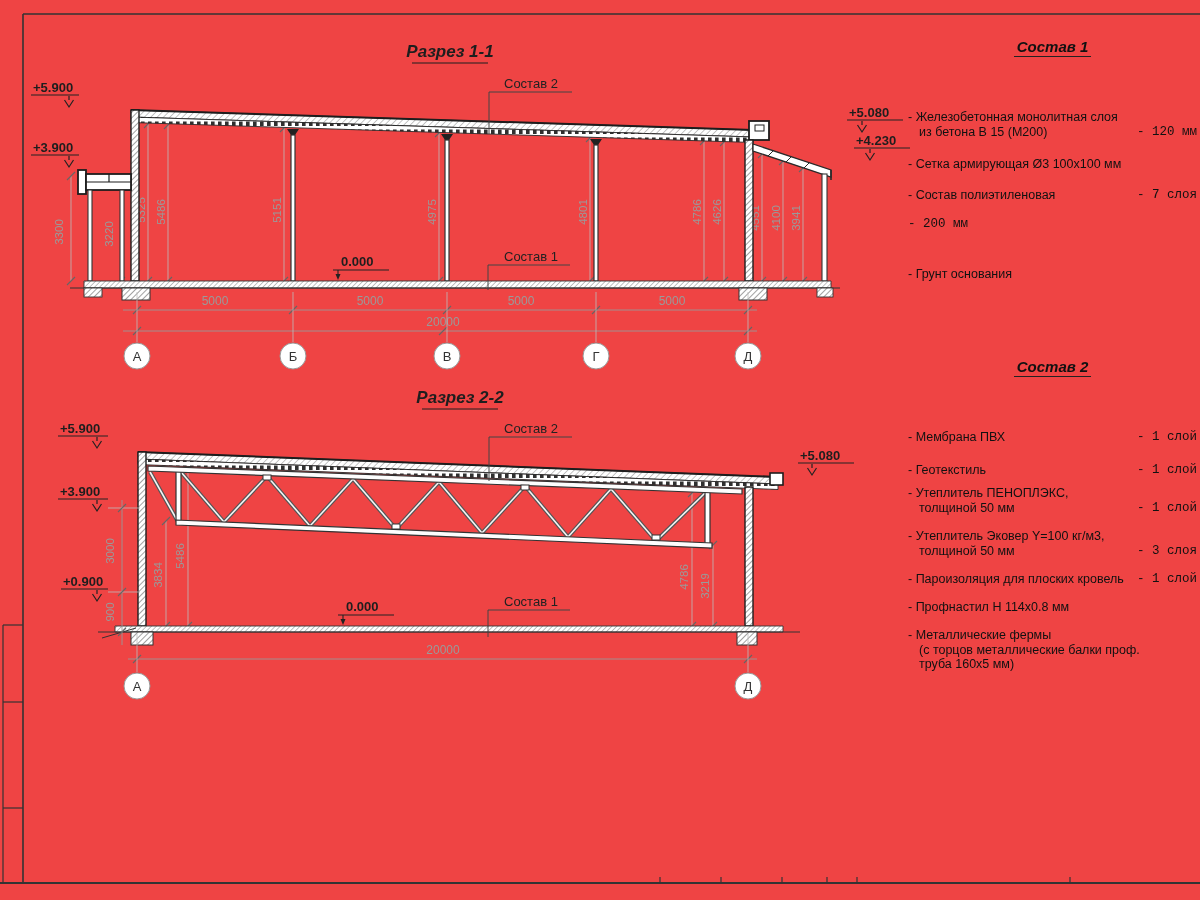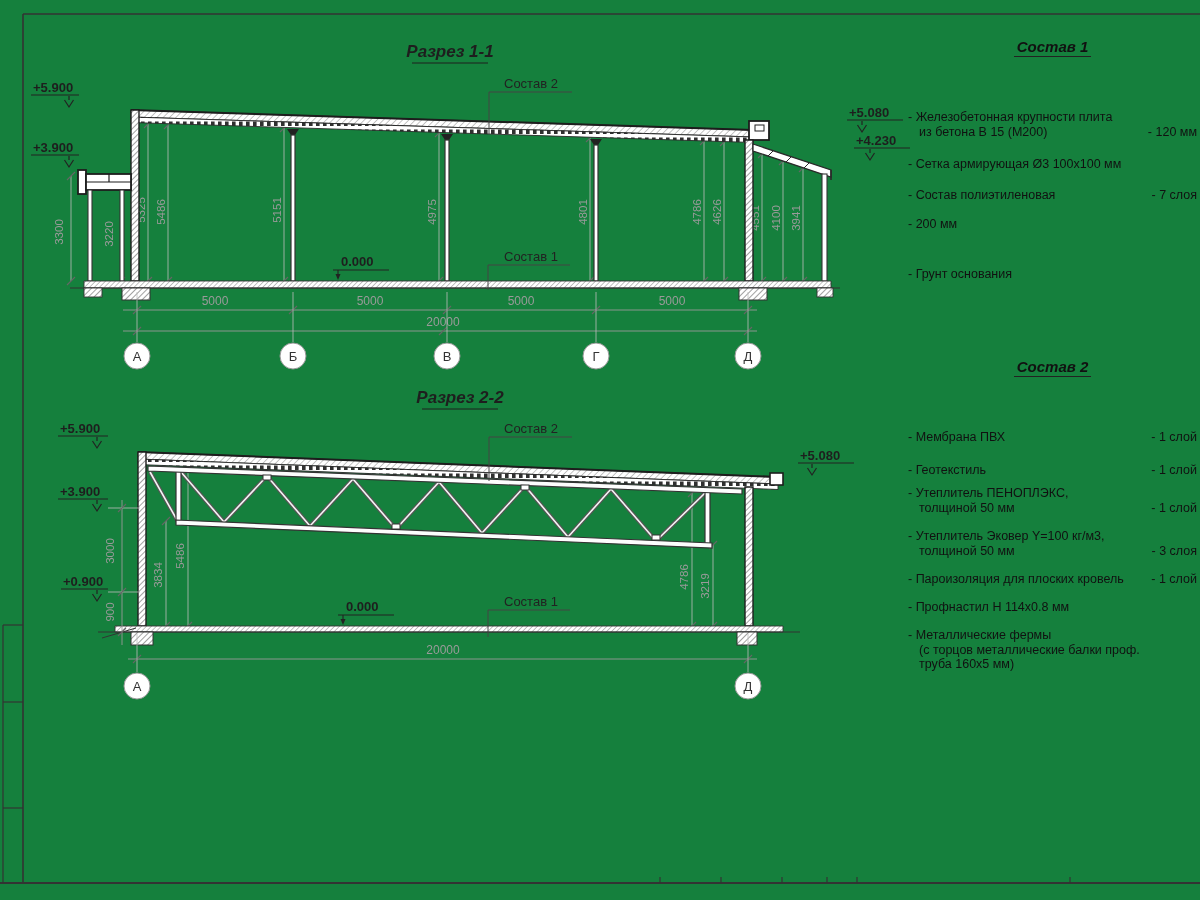--- a/index.html
+++ b/index.html
@@ -1,33 +1,33 @@
 <!DOCTYPE html>
 <html><head>
 <meta charset="utf-8">
 <style>
   html,body{margin:0;padding:0;background:#fff;}
-  #sheet{position:relative;width:1200px;height:900px;background:#15803d;overflow:hidden;
+  #sheet{position:relative;width:1200px;height:900px;background:#ef4444;overflow:hidden;
          font-family:"Liberation Sans",sans-serif;}
   #draw{position:absolute;left:0;top:0;}
   svg text{font-family:"Liberation Sans",sans-serif;}
   .t-title{font-size:17px;font-style:italic;font-weight:600;fill:#1e1e1e;}
   .t-elev{font-size:13px;font-weight:600;fill:#1e1e1e;}
   .t-label{font-size:13px;fill:#222;}
   .t-dim{font-size:11.5px;fill:#9a9a9a;}
   .t-dimh{font-size:12px;fill:#9a9a9a;}
   .t-axis{font-size:13px;fill:#333;}
   .panel{position:absolute;width:295px;font-size:12.5px;color:#111;line-height:14.5px;}
   .panel .ptitle{text-align:center;margin-bottom:4px;}
   .panel .ptitle span{display:inline-block;font-size:15px;font-style:italic;font-weight:600;
         border-bottom:1px solid #222;padding:0 3px 1px 3px;}
   .item{position:absolute;left:3px;right:3px;display:flex;justify-content:space-between;align-items:flex-end;}
   .itx{padding-left:11px;max-width:233px;}
   .itx .l0{margin-left:-11px;}
-  .ival{white-space:nowrap;}
+  .ival{white-space:nowrap;font-family:Liberation Mono, monospace;}
   .notes{position:absolute;left:205px;top:765px;font-size:12.5px;color:#111;line-height:16px;}
 </style>
 </head>
 <body>
 
 <div id="sheet">
 
 <svg id="draw" width="1200" height="900" viewBox="0 0 1200 900">
   <defs>
     <pattern id="hW" patternUnits="userSpaceOnUse" width="4" height="4" patternTransform="rotate(45)">
@@ -393,21 +393,21 @@
       <circle cx="748" cy="686" r="13" fill="#fff" stroke="#999" stroke-width="1"></circle>
       <text class="t-axis" x="748" y="690.5" text-anchor="middle">Д</text>
     </g>
   </g>
 </svg>
 
 <div class="panel" style="left:905px;top:40px;height:260px;">
   <div class="ptitle"><span>Состав 1</span></div>
   <div class="item" style="top:70px">
     <div class="itx">
-          <div class="l0">- Железобетонная  крупности плита</div>
+          <div class="l0">- Железобетонная  монолитная слоя</div>
           <div>из бетона В 15 (М200)</div>
         </div>
     <div class="ival">- 120 мм</div>
   </div>
   <div class="item" style="top:117px">
     <div class="itx">
           <div class="l0">- Сетка армирующая Ø3 100x100 мм</div>
         </div>
     <div class="ival"></div>
   </div>

